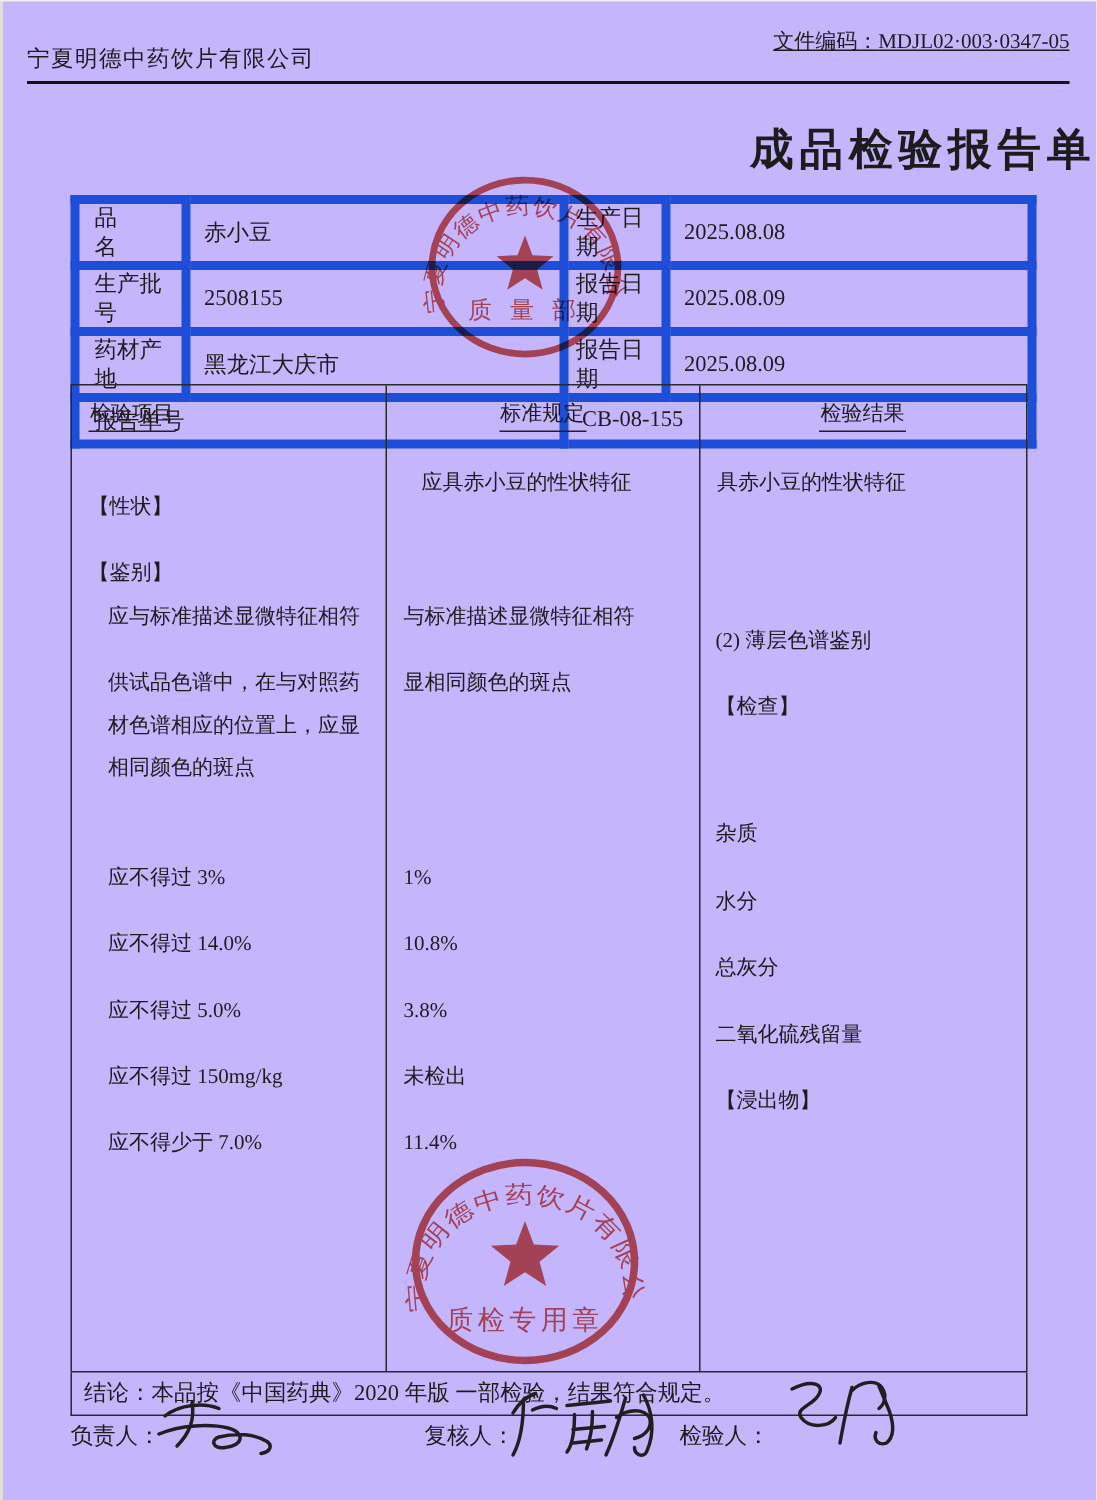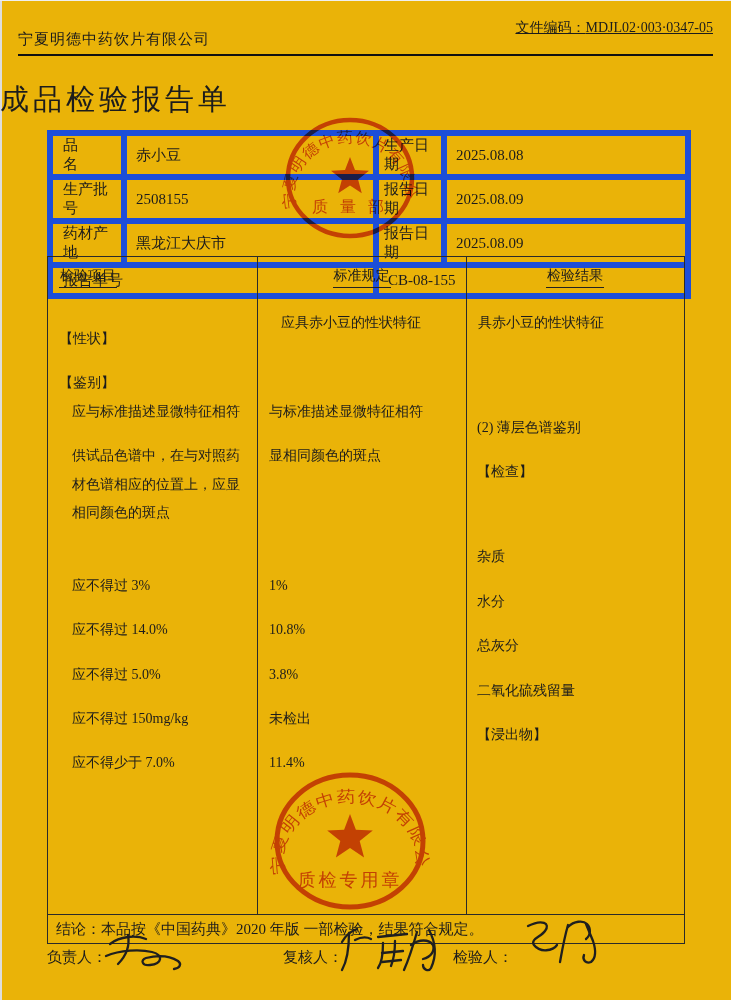--- a/index.html
+++ b/index.html
@@ -1,32 +1,32 @@
 <!DOCTYPE html>
 <html><head>
 <meta charset="utf-8">
 <style>
   * { margin:0; padding:0; box-sizing:border-box; }
   html,body { background:#ffffff; }
   .page {
-    position:relative; width:731px; height:1000px; background:#eab308;
+    position:relative; width:731px; height:1000px; background:#c4b5fd;
     font-family:"Liberation Serif","DejaVu Serif",serif; color:#1c1c1c;
     overflow:hidden;
   }
   .scan-edge-left { position:absolute; left:0; top:0; width:2px; height:100%; background:#dedede; }
   .scan-edge-top  { position:absolute; left:0; top:0; width:100%; height:1px; background:#efefef; }
 
   
   .ph-company { position:absolute; left:18px; top:30px; font-size:15px; letter-spacing:1px; }
   .ph-code    { position:absolute; right:18px; top:19px; font-size:14px;text-decoration:underline; }
   .ph-rule    { position:absolute; left:18px; top:54px; width:695px; height:2px; background:#111; }
 
   
-  .title { position:absolute; left:0; top:80px; width:100%; text-align:left;
-           font-size:29px; font-weight:normal; letter-spacing:4px; }
+  .title { position:absolute; left:0; top:80px; width:100%; text-align:right;
+           font-size:29px; font-weight:bold; letter-spacing:4px; }
 
   
   table.info { position:absolute; left:47px; top:130px; width:638px;
                border-collapse:collapse; table-layout:fixed; font-size:15px; }
   table.info td { border:6px solid #1d4ed8; height:31px; padding:0 0 0 9px; vertical-align:middle; }
   table.info td.lbl  { padding-left:10px; }
   table.info td.lbl2 { padding-left:5px; }
 
   
   .detail { position:absolute; left:47px; top:256px; width:638px; height:659px;

